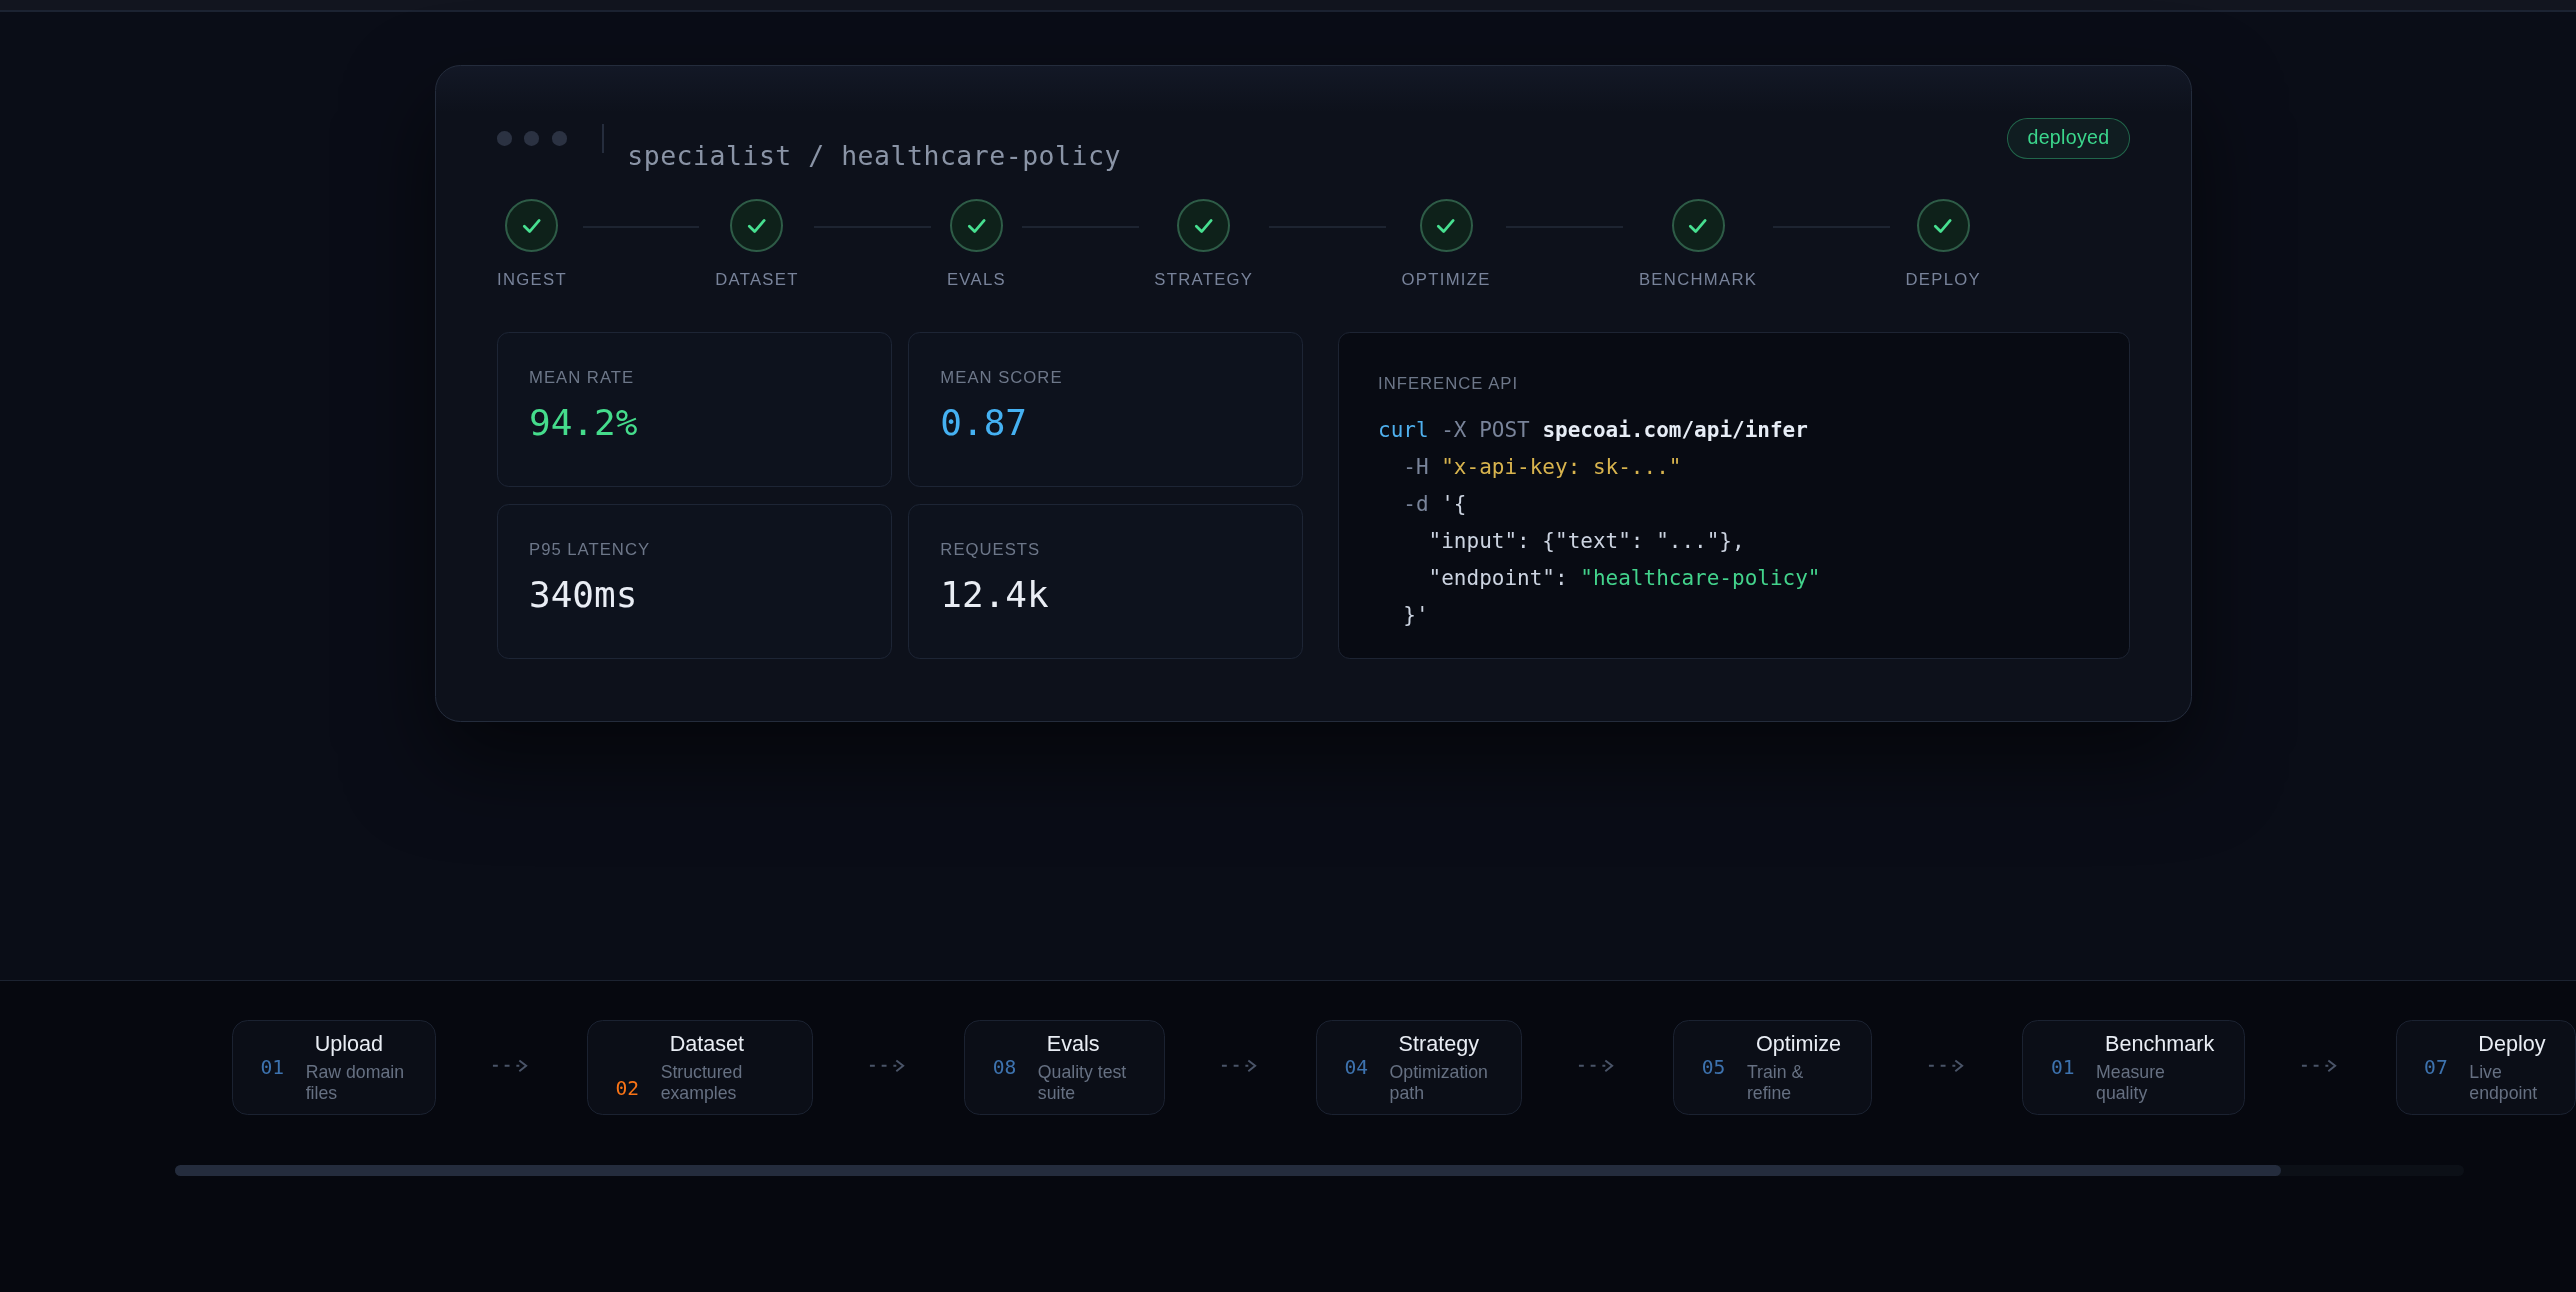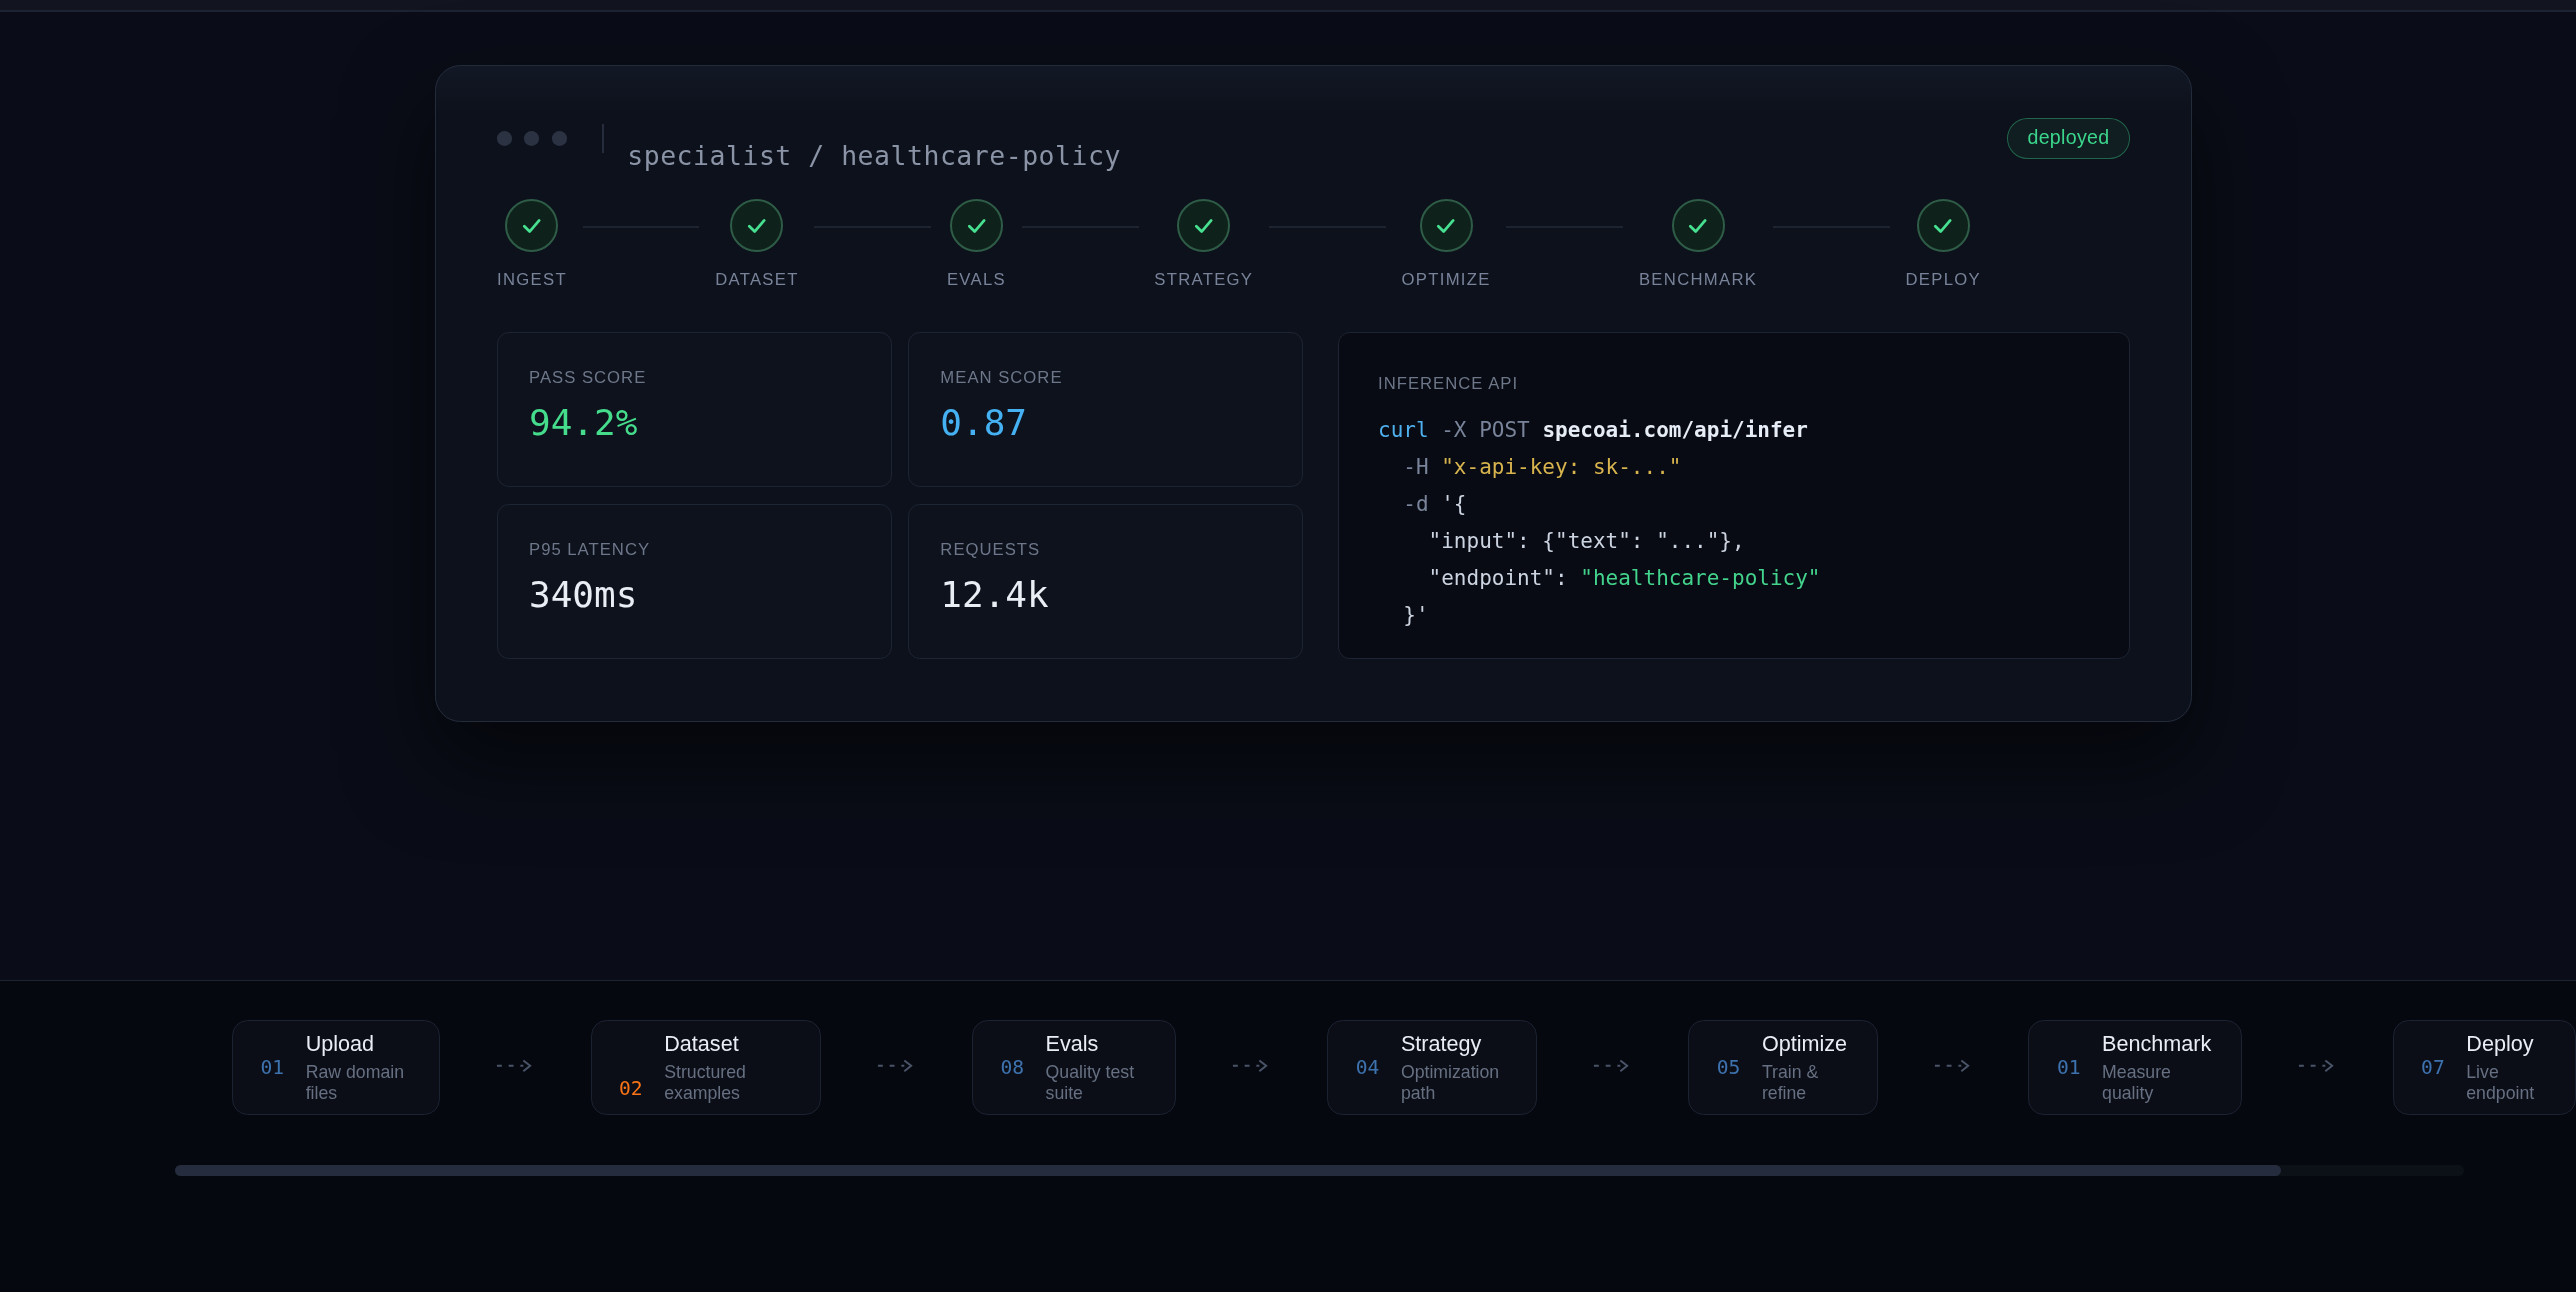--- a/index.html
+++ b/index.html
@@ -56,21 +56,21 @@
   .code-panel { flex:1; height:327px; background:#080b13; border:1px solid #1d2433;
     border-radius:11.8px; padding:41px 39px 16px; }
   .code-title { font-size:16.7px; letter-spacing:1px; color:#6d7789; }
   .code-pre { margin-top:17.7px; font-family:"DejaVu Sans Mono", monospace;
     font-size:21px; line-height:37px; white-space:pre; }
   
   .workflow-row { position:absolute; left:232px; top:1020px; display:flex; align-items:center;gap:46px; }
   .flow-card { display:flex; align-items:center; gap:21.6px; height:95px;
     background:#0b0e17; border:1px solid #1b2231; border-radius:15.7px; padding:0 29.5px 0 27.5px; }
   .flow-num { font-family:"DejaVu Sans Mono", monospace; font-size:19.6px; }
-  .flow-title { font-size:21.6px; font-weight:500; color:#e9edf4; }
+  .flow-title { font-size:21.6px; font-weight:500; color:#e9edf4;margin-left:9px; }
   .flow-sub { margin-top:4.9px; font-size:17.7px; color:#667082; }
   .flow-arrow { margin:0 7.9px; flex:none; }
   
   .scroll-track { position:absolute; left:175px; top:1165px; width:2289px; height:10.8px;
     border-radius:5.9px; background:#0c1017; }
   .scroll-thumb { width:2106px; height:10.8px; border-radius:5.9px; background:#242c3d; }
 </style>
 </head>
 <body>
 
@@ -153,21 +153,21 @@
               <polyline points="5,12.5 10,17.5 19,7" stroke="#47df90" stroke-width="2.6" stroke-linecap="round" stroke-linejoin="round"></polyline>
             </svg>
           </div>
           <div class="p-label">DEPLOY</div>
         </div>
       </div>
 
     <div class="main-grid">
       <div class="metrics-grid">
           <div class="metric-card">
-            <div class="metric-label">PASS SCORE</div>
+            <div class="metric-label">MEAN RATE</div>
             <div class="metric-value" style="color: rgb(69, 220, 140);">94.2%</div>
           </div>
           <div class="metric-card">
             <div class="metric-label">MEAN SCORE</div>
             <div class="metric-value" style="color: rgb(69, 177, 242);">0.87</div>
           </div>
           <div class="metric-card">
             <div class="metric-label">P95 LATENCY</div>
             <div class="metric-value" style="color: rgb(233, 237, 244);">340ms</div>
           </div>

